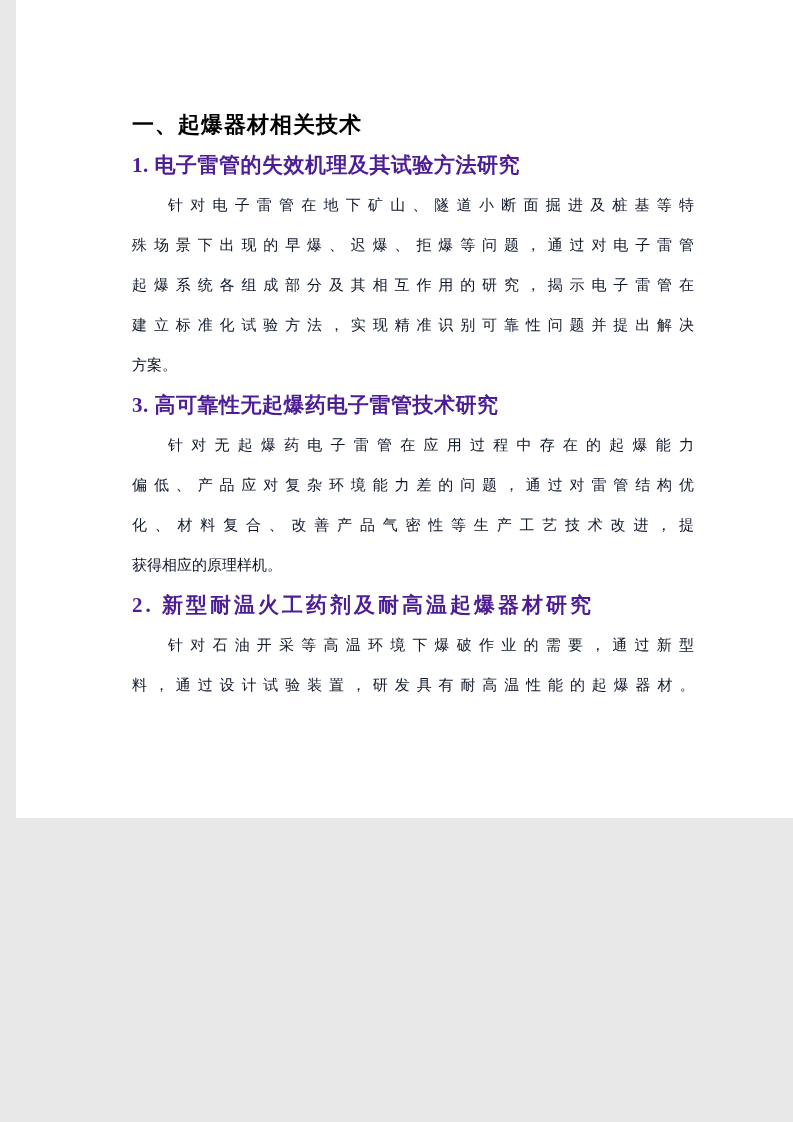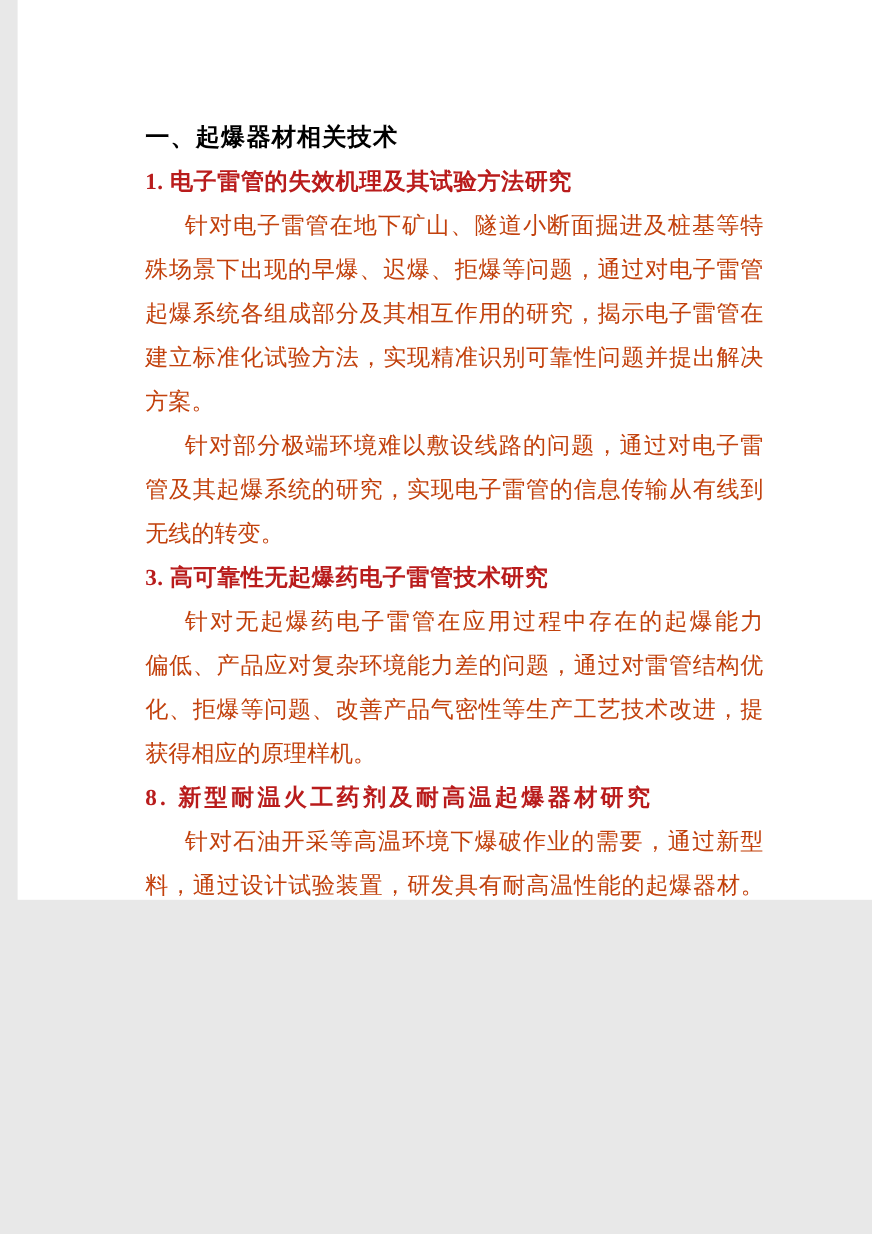--- a/index.html
+++ b/index.html
@@ -22,29 +22,29 @@
   .h1 {
     margin: 0; height: 40px;
     font-family: "Liberation Sans", "DejaVu Sans", sans-serif;
     font-weight: bold; font-size: 22px; line-height: 40px;
     letter-spacing: 1px; color: #000000;
   }
   .h2 {
     margin: 0; height: 40px;
     font-family: "Liberation Serif", "DejaVu Serif", serif;
     font-weight: bold; font-size: 21px; line-height: 40px;
-    letter-spacing: 0.5px; color: #b91c1c;
+    letter-spacing: 0.5px; color: #4c1d95;
   }
   .h2.wide { letter-spacing: 3px; }
   .para { margin: 0; }
   .line {
     height: 40px;
-    font-size: 21px; line-height: 40px;
+    font-size: 15px; line-height: 40px;
     text-align: justify; text-align-last: justify;
-    color: #c2410c;
+    color: #0f172a;
   }
   .line.first { text-indent: 36px; }
   .line.last  { text-align-last: left; }
   .line.tight { letter-spacing: -0.4px; }
   .pageno {
     position: absolute; left: 0; top: 1030px; width: 793px;
     text-align: center;
     font-size: 15px; line-height: 22px; color: #111111;
   }
 </style>
@@ -61,39 +61,34 @@
       <div class="para">
         <div class="line first">针对电子雷管在地下矿山、隧道小断面掘进及桩基等特</div>
         <div class="line">殊场景下出现的早爆、迟爆、拒爆等问题，通过对电子雷管</div>
         <div class="line">起爆系统各组成部分及其相互作用的研究，揭示电子雷管在</div>
         <div class="line">建立标准化试验方法，实现精准识别可靠性问题并提出解决</div>
         <div class="line last">方案。</div>
       </div>
     </section>
 
     <section>
-      <div class="para">
-        <div class="line first">针对部分极端环境难以敷设线路的问题，通过对电子雷</div>
-        <div class="line">管及其起爆系统的研究，实现电子雷管的信息传输从有线到</div>
-        <div class="line last">无线的转变。</div>
-      </div>
     </section>
 
     <section>
       <h2 class="h2">3. 高可靠性无起爆药电子雷管技术研究</h2>
       <div class="para">
         <div class="line first">针对无起爆药电子雷管在应用过程中存在的起爆能力</div>
         <div class="line">偏低、产品应对复杂环境能力差的问题，通过对雷管结构优</div>
-        <div class="line">化、拒爆等问题、改善产品气密性等生产工艺技术改进，提</div>
+        <div class="line">化、材料复合、改善产品气密性等生产工艺技术改进，提</div>
         <div class="line last">获得相应的原理样机。</div>
       </div>
     </section>
 
     <section>
-      <h2 class="h2 wide">8. 新型耐温火工药剂及耐高温起爆器材研究</h2>
+      <h2 class="h2 wide">2. 新型耐温火工药剂及耐高温起爆器材研究</h2>
       <div class="para">
         <div class="line first">针对石油开采等高温环境下爆破作业的需要，通过新型</div>
         <div class="line tight">料，通过设计试验装置，研发具有耐高温性能的起爆器材。</div>
       </div>
     </section>
 
   </div>
 
   <div class="pageno">1</div>
 </div>

